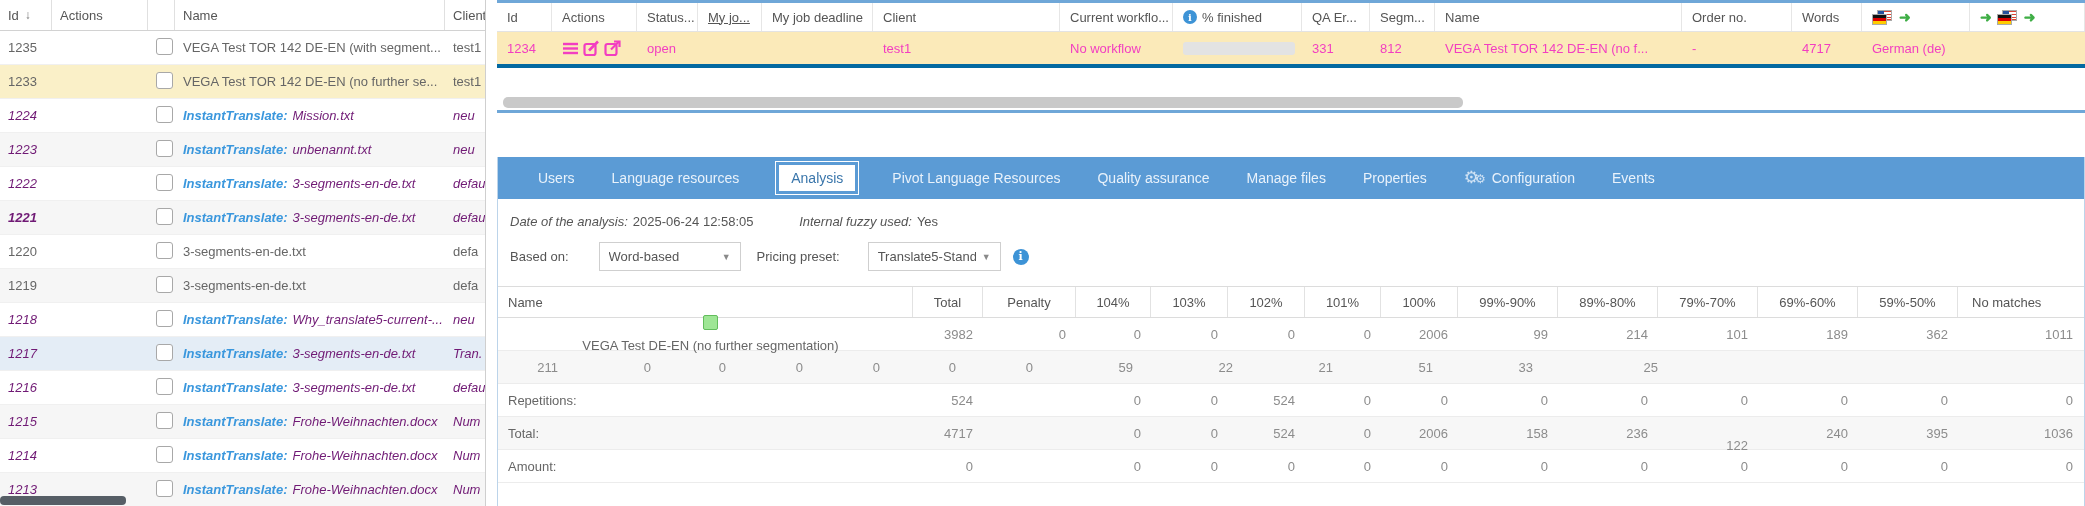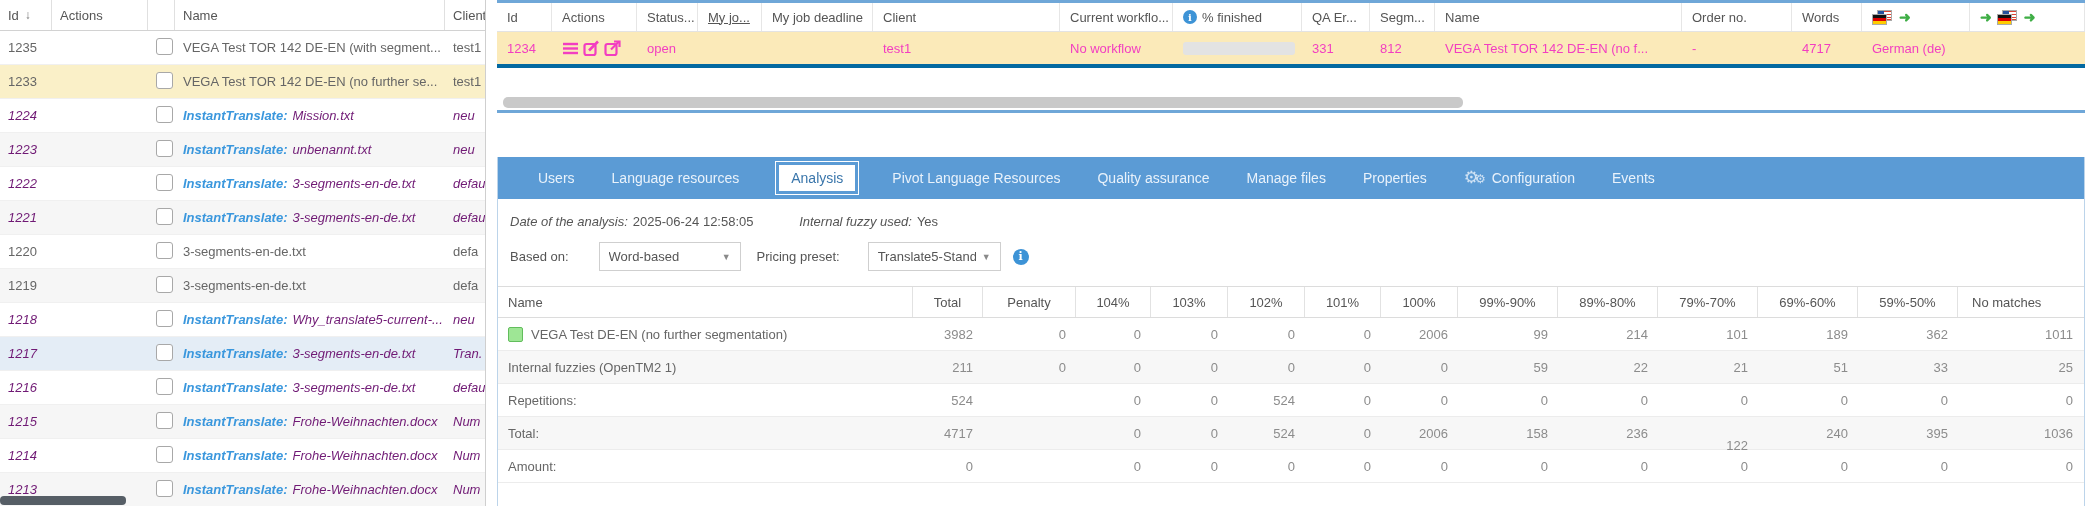--- a/index.html
+++ b/index.html
@@ -147,21 +147,21 @@
           <div class="c txt" style="width: 41px;"><span>neu</span></div>
         </div>
         <div class="lg-row instant">
           <div class="c txt" style="width: 52px;"><span>1222</span></div>
           <div class="c" style="width: 96px;"><span class="burger blue"></span></div>
           <div class="c" style="width: 27px;"><span class="checkbox"></span></div>
           <div class="c" style="width: 270px;"><span class="pre">InstantTranslate:</span><span class="txt">3-segments-en-de.txt</span></div>
           <div class="c txt" style="width: 41px;"><span>defau</span></div>
         </div>
         <div class="lg-row instant alt">
-          <div class="c txt" style="width: 52px;"><span>1221</span></div>
+          <div class="c txt" style="width: 52px; font-weight: bold;"><span>1221</span></div>
           <div class="c" style="width: 96px;"><span class="burger blue"></span></div>
           <div class="c" style="width: 27px;"><span class="checkbox"></span></div>
           <div class="c" style="width: 270px;"><span class="pre">InstantTranslate:</span><span class="txt">3-segments-en-de.txt</span></div>
           <div class="c txt" style="width: 41px;"><span>defau</span></div>
         </div>
         <div class="lg-row normal">
           <div class="c txt" style="width: 52px;"><span>1220</span></div>
           <div class="c" style="width: 96px;"><span class="burger"></span></div>
           <div class="c" style="width: 27px;"><span class="checkbox"></span></div>
           <div class="c" style="width: 270px;"><span class="txt">3-segments-en-de.txt</span></div>
@@ -444,42 +444,39 @@
                 <span>69%-60%</span>
               </div>
               <div class="hc" style="width: 100px;">
                 <span>59%-50%</span>
               </div>
               <div class="hc last" style="width: 125px;">
                 <span>No matches</span>
               </div>
             </div>
             <div class="an-r">
-              <div class="nc" style="width: 415px;">
+              <div class="nc" style="width: 415px; flex-direction: column;">
                 <span class="legend-sq"></span>
                 <span>VEGA Test DE-EN (no further segmentation)</span>
               </div>
               <div class="vc" style="width: 70px;"><span>3982</span></div>
               <div class="vc" style="width: 93px;"><span>0</span></div>
               <div class="vc" style="width: 75px;"><span>0</span></div>
               <div class="vc" style="width: 77px;"><span>0</span></div>
               <div class="vc" style="width: 77px;"><span>0</span></div>
               <div class="vc" style="width: 76px;"><span>0</span></div>
               <div class="vc" style="width: 77px;"><span>2006</span></div>
               <div class="vc" style="width: 100px;"><span>99</span></div>
               <div class="vc" style="width: 100px;"><span>214</span></div>
               <div class="vc" style="width: 100px;"><span>101</span></div>
               <div class="vc" style="width: 100px;"><span>189</span></div>
               <div class="vc" style="width: 100px;"><span>362</span></div>
               <div class="vc" style="width: 125px;"><span>1011</span></div>
             </div>
             <div class="an-r alt">
-              <div class="nc" style="width: 415px;">
-                <span>Internal fuzzies (OpenTM2 1)</span>
-              </div>
               <div class="vc" style="width: 70px;"><span>211</span></div>
               <div class="vc" style="width: 93px;"><span>0</span></div>
               <div class="vc" style="width: 75px;"><span>0</span></div>
               <div class="vc" style="width: 77px;"><span>0</span></div>
               <div class="vc" style="width: 77px;"><span>0</span></div>
               <div class="vc" style="width: 76px;"><span>0</span></div>
               <div class="vc" style="width: 77px;"><span>0</span></div>
               <div class="vc" style="width: 100px;"><span>59</span></div>
               <div class="vc" style="width: 100px;"><span>22</span></div>
               <div class="vc" style="width: 100px;"><span>21</span></div>

